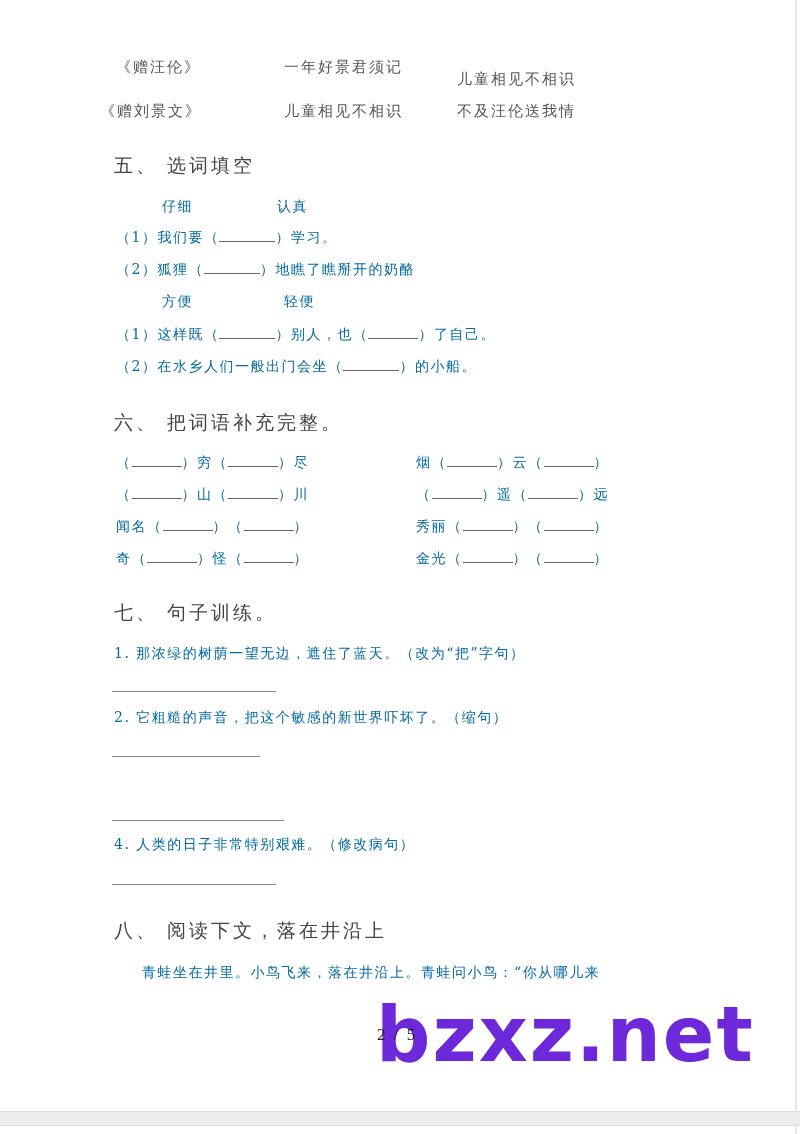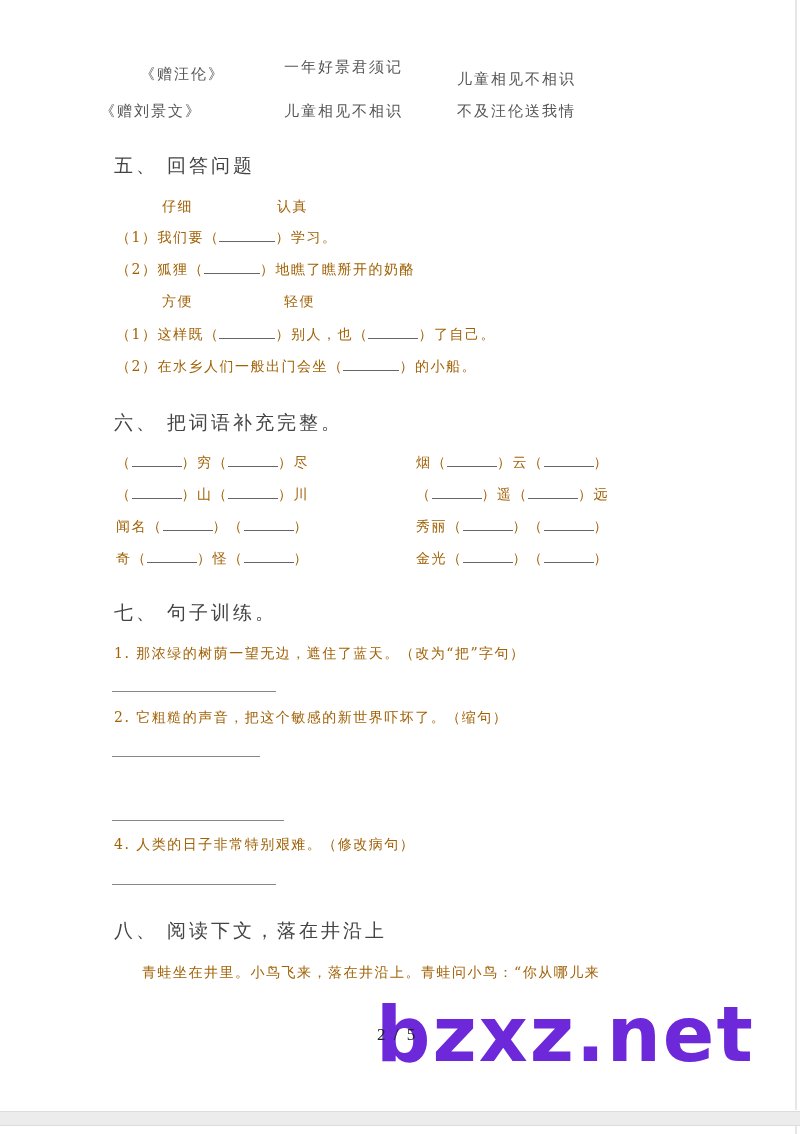--- a/index.html
+++ b/index.html
@@ -16,21 +16,21 @@
     .gap {
       position: absolute; left: 0; top: 1111px; width: 800px; height: 13px;
       background: #ececec; border-top: 1px solid #dcdcdc; border-bottom: 1px solid #dcdcdc;
     }
     .nextpage {
       position: absolute; left: 0; top: 1126px; width: 795px; height: 8px; background:#fff;
       border-right: 2px solid #e6e6e6;
     }
     .abs { position: absolute; white-space: nowrap; }
     .t15 { font-size: 15px; letter-spacing: 2px; color: #555; }
-    .t14 { font-size: 14px; letter-spacing: 1.5px; color: #a16207; }
+    .t14 { font-size: 14px; letter-spacing: 1.5px; color: #0369a1; }
     .h { font-size: 19px; letter-spacing: 3px; color: #444; }
     .blank {
       display: inline-block; border-bottom: 1px solid #666; height: 12px; vertical-align: baseline;
     }
     .w56 { width: 56px; }
     .w50 { width: 50px; }
     .answer-line { position: absolute; height: 0; border-top: 1px solid #888; }
     .dot-em { position: relative; }
     .dot-em::after {
       content: ""; position: absolute; left: 50%; bottom: -6px; width: 3px; height: 3px;
@@ -40,28 +40,28 @@
     .watermark {
       font-family: "DejaVu Sans", sans-serif; font-weight: bold; font-size: 76px;
       color: #6d28d9; letter-spacing: 2px;
     }
   </style>
 </head>
 <body>
 
 <div class="page">
 
-  <div class="abs t15" style="left:116px;top:65px;margin-left:24px;">《赠汪伦》</div>
+  <div class="abs t15" style="left:116px;top:58px;">《赠汪伦》</div>
   <div class="abs t15" style="left:284px;top:58px;">一年好景君须记</div>
   <div class="abs t15" style="left:457px;top:70px;">儿童相见不相识</div>
   <div class="abs t15" style="left:100px;top:102px;">《赠刘景文》</div>
   <div class="abs t15" style="left:284px;top:102px;">儿童相见不相识</div>
   <div class="abs t15" style="left:457px;top:102px;">不及汪伦送我情</div>
 
-  <div class="abs h" style="left:114px;top:153px;">五、 回答问题</div>
+  <div class="abs h" style="left:114px;top:153px;">五、 选词填空</div>
   <div class="abs t14" style="left:162px;top:198px;">仔细</div>
   <div class="abs t14" style="left:277px;top:198px;">认真</div>
 
   <div class="abs t14" style="left:116px;top:229px;">
     <span>（1）我们要（</span><span class="blank w56"></span><span>）学习。</span>
   </div>
   <div class="abs t14" style="left:116px;top:261px;">
     <span>（2）狐狸（</span><span class="blank w56"></span><span>）地瞧了瞧掰开的奶酪</span>
   </div>
 

